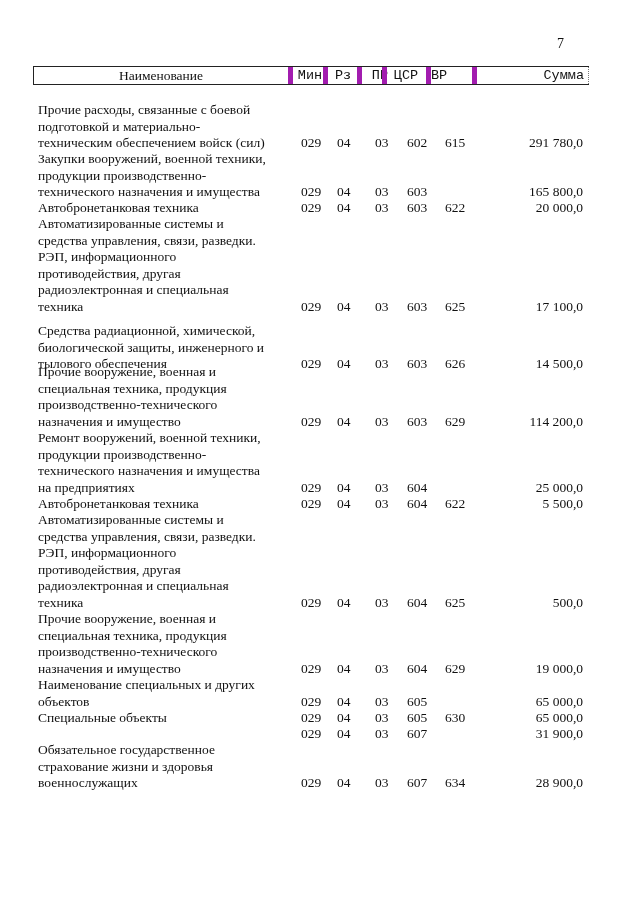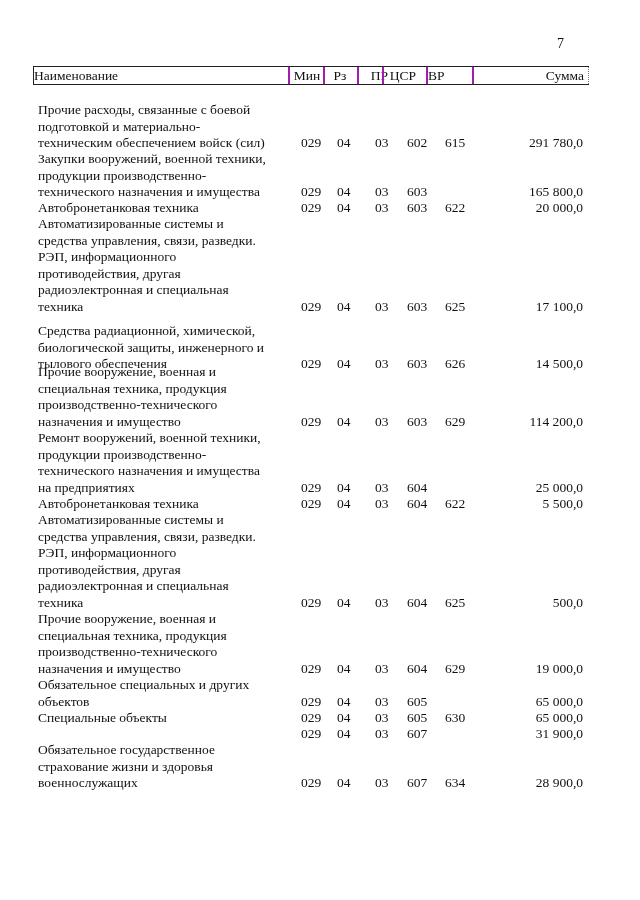--- a/index.html
+++ b/index.html
@@ -12,22 +12,22 @@
     position: absolute; left: 557px; top: 36px;
     font-size: 14px;
   }
   .header {
     position: absolute; left: 33px; top: 66px; width: 555px; height: 17px;
     border-top: 1px solid #222; border-bottom: 1px solid #222;
     border-left: 1px solid #222;
     font-size: 13.5px; line-height: 17px;
   }
   .hcell { position: absolute; top: 0; height: 17px; }
-  .hcell.sep { border-left: 2px solid #a21caf; }
-  .h-name { left: 0; width: 254px; }
+  .hcell.sep { border-left: 5px solid #a21caf; font-family: Liberation Mono, monospace; }
+  .h-name { left: 0; width: 254px; text-align: center; }
   .h-min { left: 254px; width: 34px; text-align: center; }
   .h-rz  { left: 289px; width: 30px; text-align: center; }
   .h-pr  { left: 323px; width: 34px; text-align: right; padding-right: 3px; box-sizing: border-box; }
   .h-csr { left: 348px; width: 38px; text-align: center; }
   .h-vr  { left: 392px; width: 45px; }
   .h-sum { left: 438px; width: 117px; text-align: right; padding-right: 4px; box-sizing: border-box; border-right: 1px dotted #777; }
 
   .rows { position: absolute; left: 0; top: 0; width: 640px; }
   .row { position: absolute; left: 0; width: 640px; font-size: 13.5px; line-height: 16.5px; }
   .name { position: absolute; left: 38px; width: 245px; white-space: pre-line; }
@@ -164,21 +164,21 @@
 производственно-технического
 назначения и имущество</div>
     <div class="cell c-min">029</div>
     <div class="cell c-rz">04</div>
     <div class="cell c-pr">03</div>
     <div class="cell c-csr">604</div>
     <div class="cell c-vr">629</div>
     <div class="cell c-sum">19 000,0</div>
   </div>
   <div class="row" style="top:677px;height:33px">
-    <div class="name">Обязательное специальных и других
+    <div class="name">Наименование специальных и других
 объектов</div>
     <div class="cell c-min">029</div>
     <div class="cell c-rz">04</div>
     <div class="cell c-pr">03</div>
     <div class="cell c-csr">605</div>
     <div class="cell c-vr"></div>
     <div class="cell c-sum">65 000,0</div>
   </div>
   <div class="row" style="top:710px;height:16px">
     <div class="name">Специальные объекты</div>

